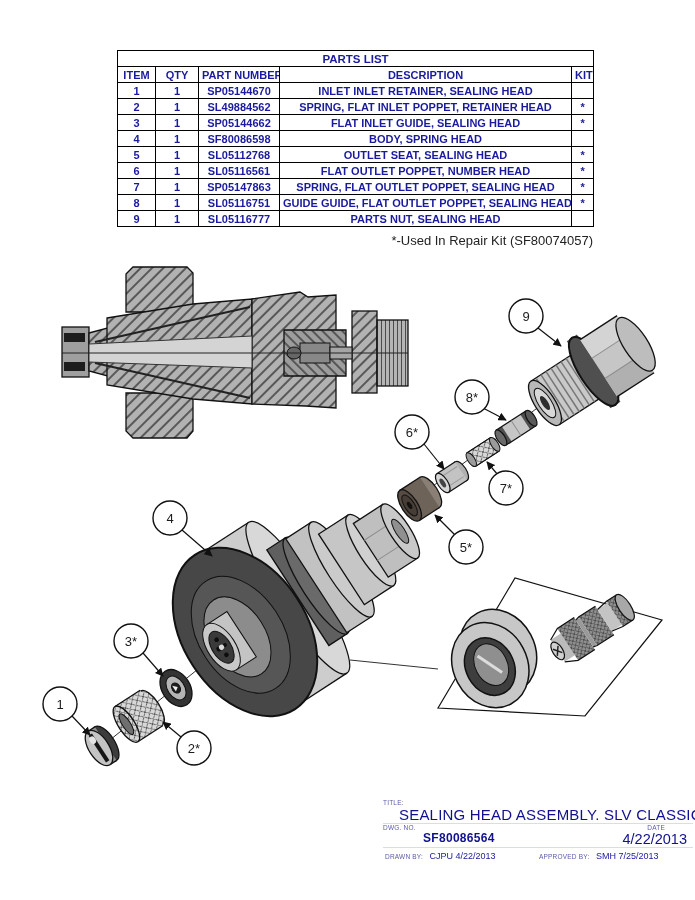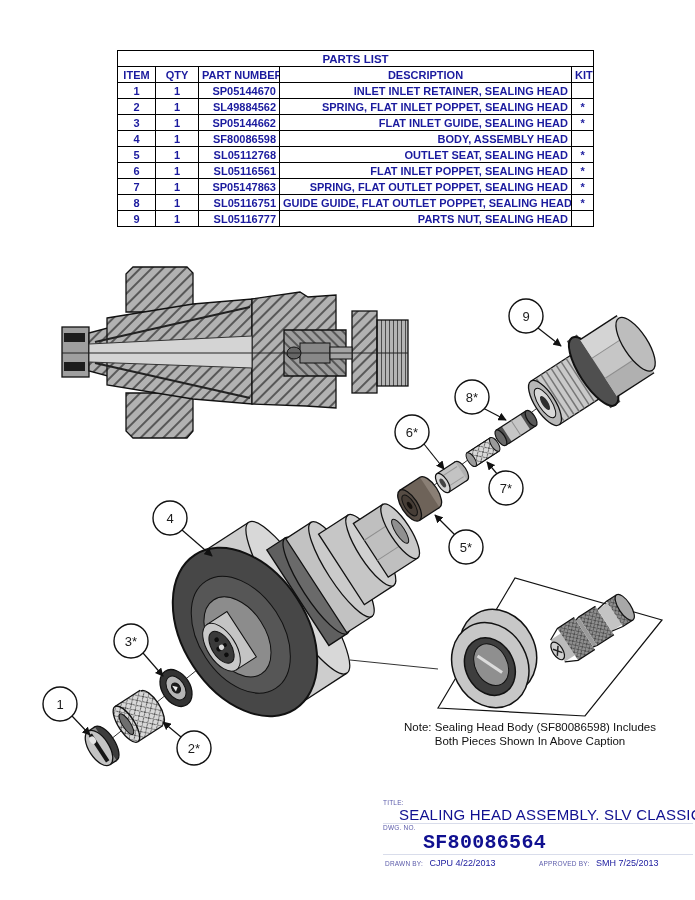--- a/index.html
+++ b/index.html
@@ -5,41 +5,41 @@
   html,body{margin:0;padding:0;background:#fff;}
   .page{position:relative;width:695px;height:900px;background:#ffffff;overflow:hidden;
         font-family:"Liberation Sans",sans-serif;}
   
   table.parts{position:absolute;left:117px;top:50px;width:476px;border-collapse:collapse;
               table-layout:fixed;color:#1a1a9e;font-size:11px;line-height:12px;z-index:2;}
   table.parts th, table.parts td{border:1px solid #000;padding:1px 3px;height:13px;
               font-weight:bold;overflow:hidden;white-space:nowrap;}
   th.tbl-title{text-align:center;font-size:11.5px;}
   .c-item,.c-qty,.c-kit{text-align:center;}
-  .c-pn,.c-desc{text-align:right;}
+  .c-pn,.c-desc{text-align:center;}
   thead th{text-align:center;}
   thead th.h-pn,thead th.h-desc{text-align:center;}
   
   .footnote{position:absolute;left:117px;top:233px;width:476px;text-align:right;
             font-size:13px;color:#222;z-index:2;}
   
   svg.drawing{position:absolute;left:0;top:0;z-index:1;}
   
   .inset-note{position:absolute;left:390px;top:721px;width:280px;text-align:center;
               font-size:11.5px;line-height:13.5px;color:#111;z-index:2;}
   
   .title-block{position:absolute;left:383px;top:799px;width:310px;color:#101090;z-index:2;}
   .tb-row{border-bottom:1px solid #d9ddeb;}
   .tb-label{display:block;font-size:6.5px;color:#5b5baa;letter-spacing:.2px;height:7px;}
   .tb-label.inline{display:inline;height:auto;margin-right:4px;}
   .tb-title-val{display:block;font-size:15px;padding-left:16px;white-space:nowrap;letter-spacing:.2px;}
   .tb-row2{display:flex;}
   .tb-col-dwg{width:58%;}
   .tb-col-date{width:42%;text-align:right;}
-  .tb-dwg-val{display:block;font-size:20px;font-weight:bold;padding-left:40px;letter-spacing:.3px;font-family:Liberation Mono, monospace;}
+  .tb-dwg-val{display:block;font-size:12px;font-weight:bold;padding-left:40px;letter-spacing:.3px;}
   .tb-date-label{padding-right:28px;}
   .tb-date-val{display:block;font-size:14.5px;padding-right:6px;}
   .tb-row3{display:flex;font-size:9px;padding-top:3px;}
   .tb-col-drawn{width:50%;padding-left:2px;}
   .tb-col-appr{width:50%;}
   .tb-small-val{font-size:9px;color:#1a1a9e;}
 </style>
 </head>
 <body>
 
@@ -70,49 +70,49 @@
           <td class="c-item">1</td>
           <td class="c-qty">1</td>
           <td class="c-pn">SP05144670</td>
           <td class="c-desc">INLET INLET RETAINER, SEALING HEAD</td>
           <td class="c-kit"></td>
         </tr>
         <tr>
           <td class="c-item">2</td>
           <td class="c-qty">1</td>
           <td class="c-pn">SL49884562</td>
-          <td class="c-desc">SPRING, FLAT INLET POPPET, SEALING HEAD</td>
+          <td class="c-desc">SPRING, FLAT INLET POPPET, RETAINER HEAD</td>
           <td class="c-kit">*</td>
         </tr>
         <tr>
           <td class="c-item">3</td>
           <td class="c-qty">1</td>
           <td class="c-pn">SP05144662</td>
           <td class="c-desc">FLAT INLET GUIDE, SEALING HEAD</td>
           <td class="c-kit">*</td>
         </tr>
         <tr>
           <td class="c-item">4</td>
           <td class="c-qty">1</td>
           <td class="c-pn">SF80086598</td>
-          <td class="c-desc">BODY, ASSEMBLY HEAD</td>
+          <td class="c-desc">BODY, SPRING HEAD</td>
           <td class="c-kit"></td>
         </tr>
         <tr>
           <td class="c-item">5</td>
           <td class="c-qty">1</td>
           <td class="c-pn">SL05112768</td>
           <td class="c-desc">OUTLET SEAT, SEALING HEAD</td>
           <td class="c-kit">*</td>
         </tr>
         <tr>
           <td class="c-item">6</td>
           <td class="c-qty">1</td>
           <td class="c-pn">SL05116561</td>
-          <td class="c-desc">FLAT INLET POPPET, SEALING HEAD</td>
+          <td class="c-desc">FLAT OUTLET POPPET, NUMBER HEAD</td>
           <td class="c-kit">*</td>
         </tr>
         <tr>
           <td class="c-item">7</td>
           <td class="c-qty">1</td>
           <td class="c-pn">SP05147863</td>
           <td class="c-desc">SPRING, FLAT OUTLET POPPET, SEALING HEAD</td>
           <td class="c-kit">*</td>
         </tr>
         <tr>
@@ -125,20 +125,21 @@
         <tr>
           <td class="c-item">9</td>
           <td class="c-qty">1</td>
           <td class="c-pn">SL05116777</td>
           <td class="c-desc">PARTS NUT, SEALING HEAD</td>
           <td class="c-kit"></td>
         </tr>
       </tbody>
   </table>
 
+  <div class="footnote">*-Used In Repair Kit (SF80074057)</div>
 
   <svg class="drawing" width="695" height="900" viewBox="0 0 695 900">
     <defs>
       <pattern id="hatch" width="8" height="8" patternUnits="userSpaceOnUse" patternTransform="rotate(45)">
         <rect width="8" height="8" fill="#b2b2b2"></rect>
         <line x1="1" y1="0" x2="1" y2="8" stroke="#3a3a3a" stroke-width="1.5"></line>
       </pattern>
       <pattern id="hatch2" width="7" height="7" patternUnits="userSpaceOnUse" patternTransform="rotate(-45)">
         <rect width="7" height="7" fill="#9d9d9d"></rect>
         <line x1="1" y1="0" x2="1" y2="7" stroke="#2f2f2f" stroke-width="1.3"></line>
@@ -374,34 +375,34 @@
         <text x="472" y="401.5">8*</text>
       </g>
       <g>
         <line x1="538" y1="328" x2="561" y2="346" stroke="#111" stroke-width="1.2" marker-end="url(#arrow)"></line>
         <circle cx="526" cy="316" r="17" fill="#fff" stroke="#111" stroke-width="1.4"></circle>
         <text x="526" y="320.5">9</text>
       </g>
     </g>
   </svg>
 
-  <div class="inset-note">
-    <div>Note: Sealing Head Body (SF80086598) Includes</div>
-    <div>Both Pieces Shown In Above Caption</div>
-  </div>
 
   <div class="title-block">
     <div class="tb-row">
       <span class="tb-label">TITLE:</span>
       <span class="tb-title-val">SEALING HEAD ASSEMBLY. SLV CLASSIC</span>
     </div>
     <div class="tb-row tb-row2">
       <div class="tb-col-dwg">
         <span class="tb-label">DWG. NO.</span>
         <span class="tb-dwg-val">SF80086564</span>
+      </div>
+      <div class="tb-col-date">
+        <span class="tb-label tb-date-label">DATE</span>
+        <span class="tb-date-val">4/22/2013</span>
       </div>
     </div>
     <div class="tb-row3">
       <div class="tb-col-drawn">
         <span class="tb-label inline">DRAWN BY:</span>
         <span class="tb-small-val">CJPU   4/22/2013</span>
       </div>
       <div class="tb-col-appr">
         <span class="tb-label inline">APPROVED BY:</span>
         <span class="tb-small-val">SMH   7/25/2013</span>

